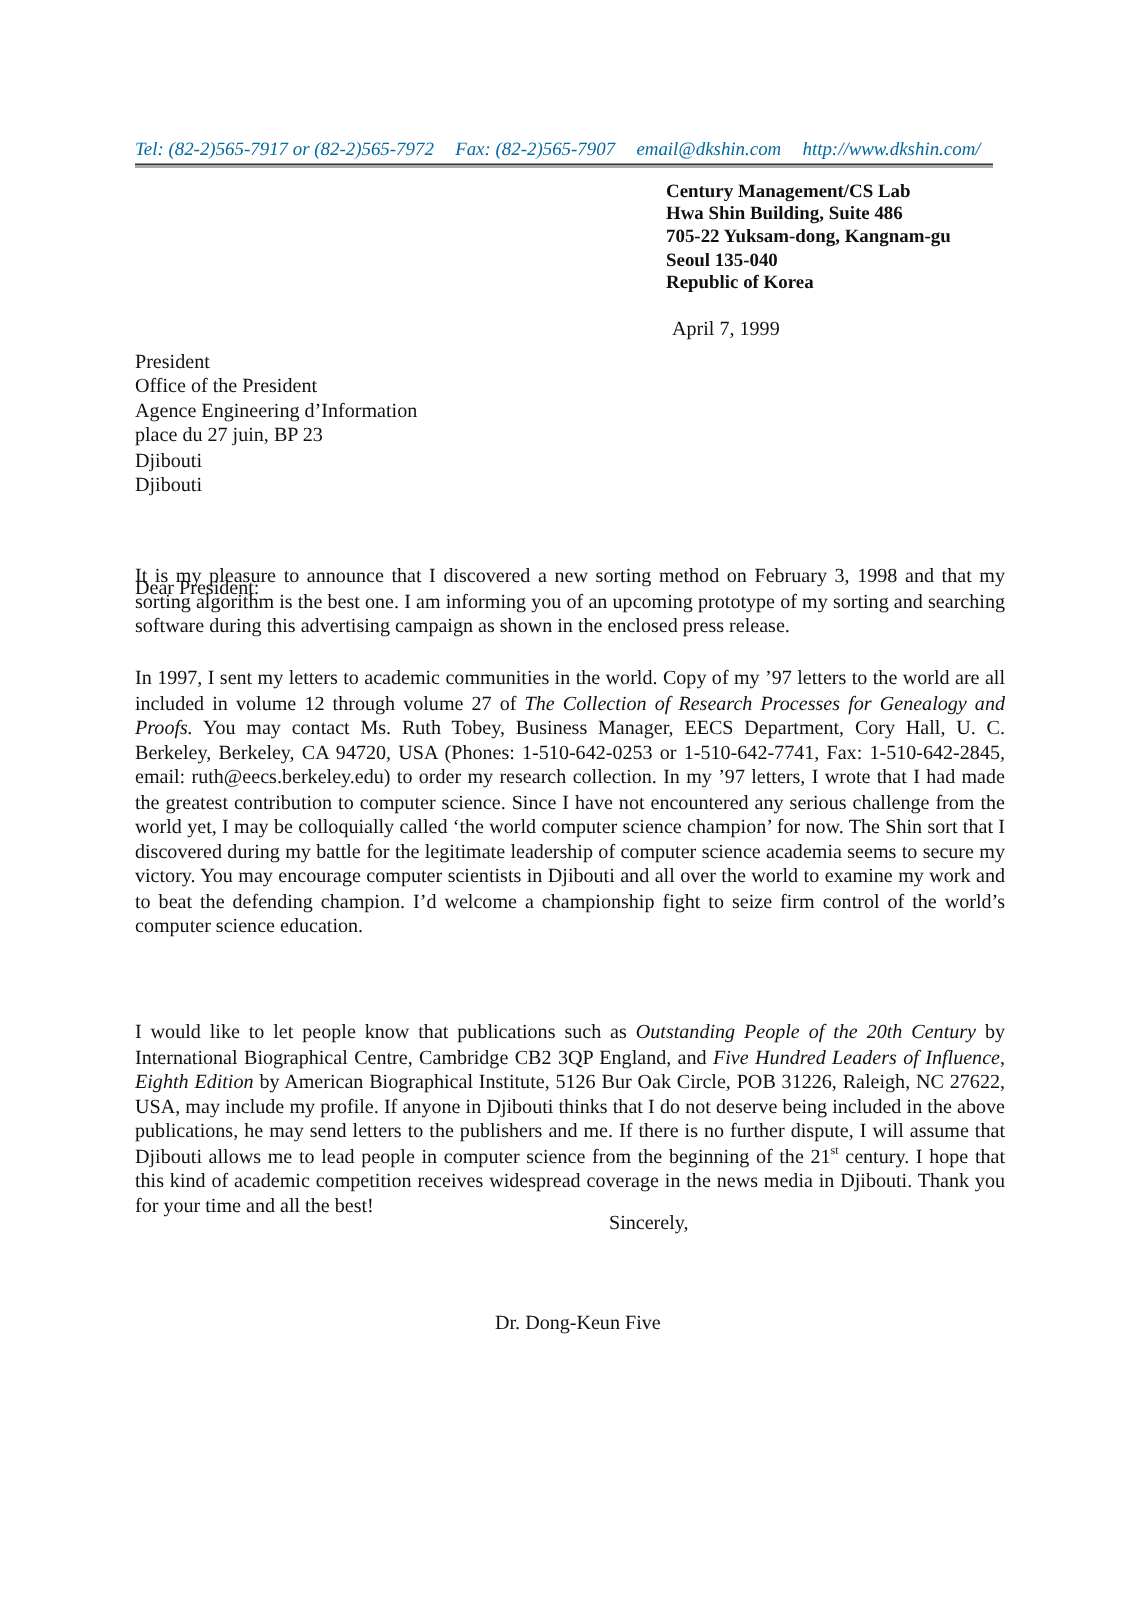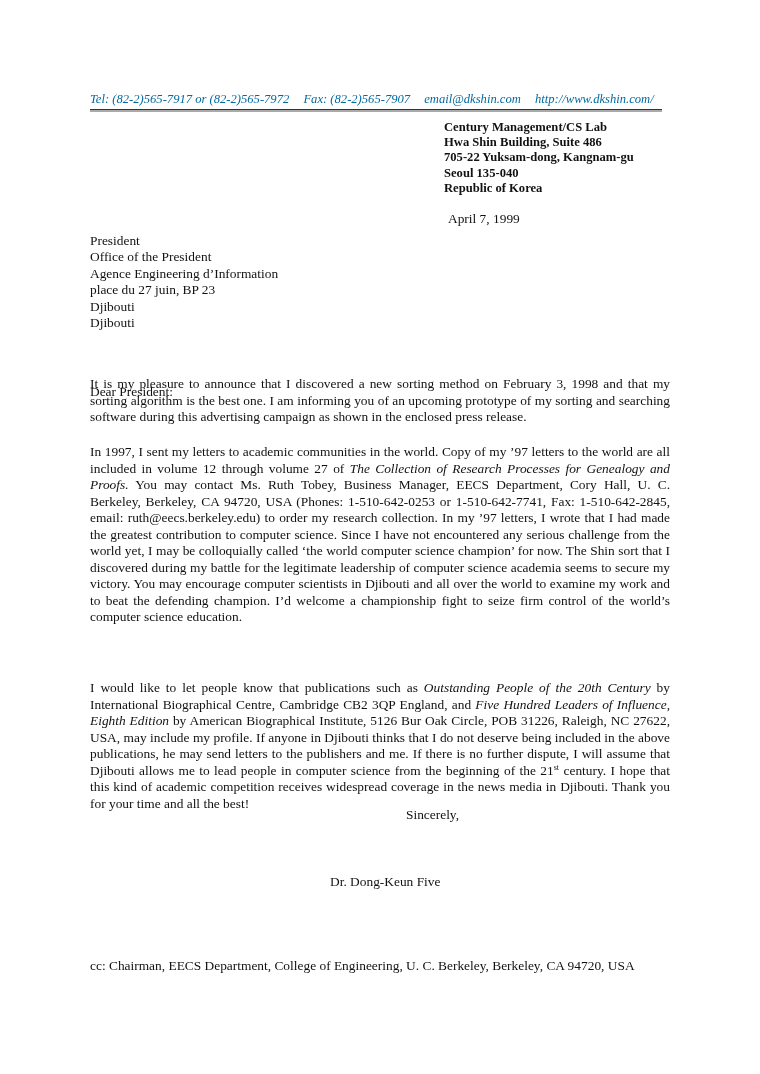--- a/index.html
+++ b/index.html
@@ -127,15 +127,14 @@
   <div class="body-para" id="p1">It is my pleasure to announce that I discovered a new sorting method on February 3, 1998 and that my sorting algorithm is the best one.   I am informing you of an upcoming prototype of my sorting and searching software during this advertising campaign as shown in the enclosed press release.</div>
 
   <div class="body-para" id="p2"><span>In 1997, I sent my letters to academic communities in the world.   Copy of my ’97 letters to the world are all included in volume 12 through volume 27 of </span><i>The Collection of Research Processes for Genealogy and Proofs.</i><span>  You may contact Ms. Ruth Tobey, Business Manager, EECS Department, Cory Hall, U. C. Berkeley, Berkeley, CA 94720, USA (Phones: 1-510-642-0253 or 1-510-642-7741, Fax: 1-510-642-2845, email: ruth@eecs.berkeley.edu) to order my research collection.   In my ’97 letters, I wrote that I had made the greatest contribution to computer science.   Since I have not encountered any serious challenge from the world yet, I may be colloquially called ‘the world computer science champion’ for now.   The Shin sort that I discovered during my battle for the legitimate leadership of computer science academia seems to secure my victory.   You may encourage computer scientists in Djibouti and all over the world to examine my work and to beat the defending champion.   I’d welcome a championship fight to seize firm control of the world’s computer science education.</span></div>
 
   <div class="body-para" id="p3"><span>I would like to let people know that publications such as </span><i>Outstanding People of the 20th Century</i><span> by International Biographical Centre, Cambridge CB2 3QP England, and </span><i>Five Hundred Leaders of Influence</i><span>, </span><i>Eighth Edition</i><span> by American Biographical Institute, 5126 Bur Oak Circle, POB 31226, Raleigh, NC 27622, USA, may include my profile.   If anyone in Djibouti thinks that I do not deserve being included in the above publications, he may send letters to the publishers and me.   If there is no further dispute, I will assume that Djibouti allows me to lead people in computer science from the beginning of the 21</span><sup>st</sup><span> century.   I hope that this kind of academic competition receives widespread coverage in the news media in Djibouti.   Thank you for your time and all the best!</span></div>
 
   <div class="closing">Sincerely,</div>
 
   <div class="signature">Dr. Dong-Keun Five</div>
 
-  <div class="cc">cc: Chairman, EECS Department, College of Engineering, U. C. Berkeley, Berkeley, CA 94720, USA</div>
 
 </div>
 
 </body></html>

